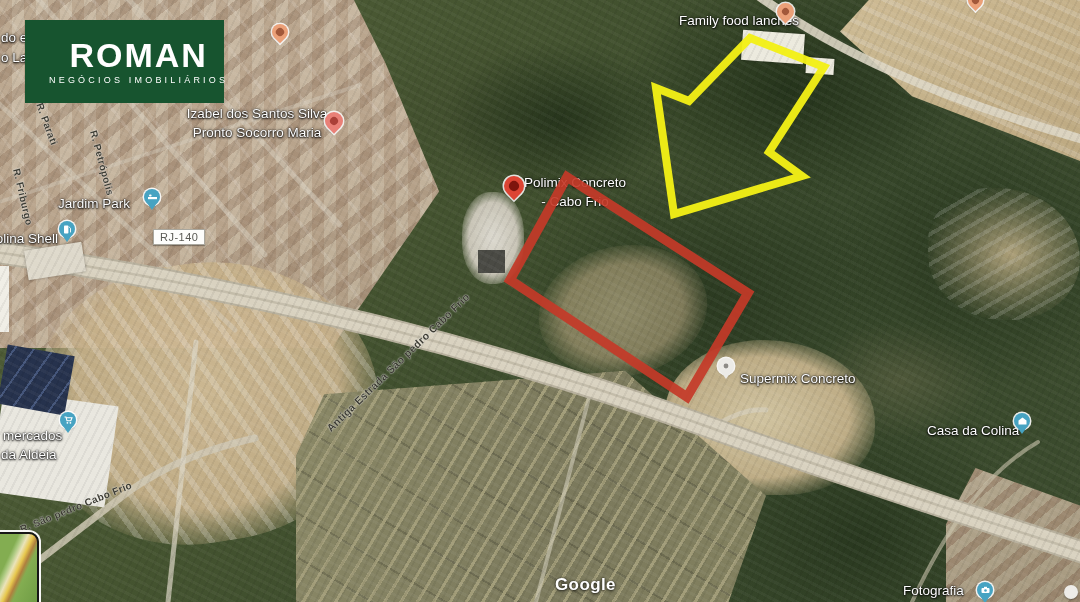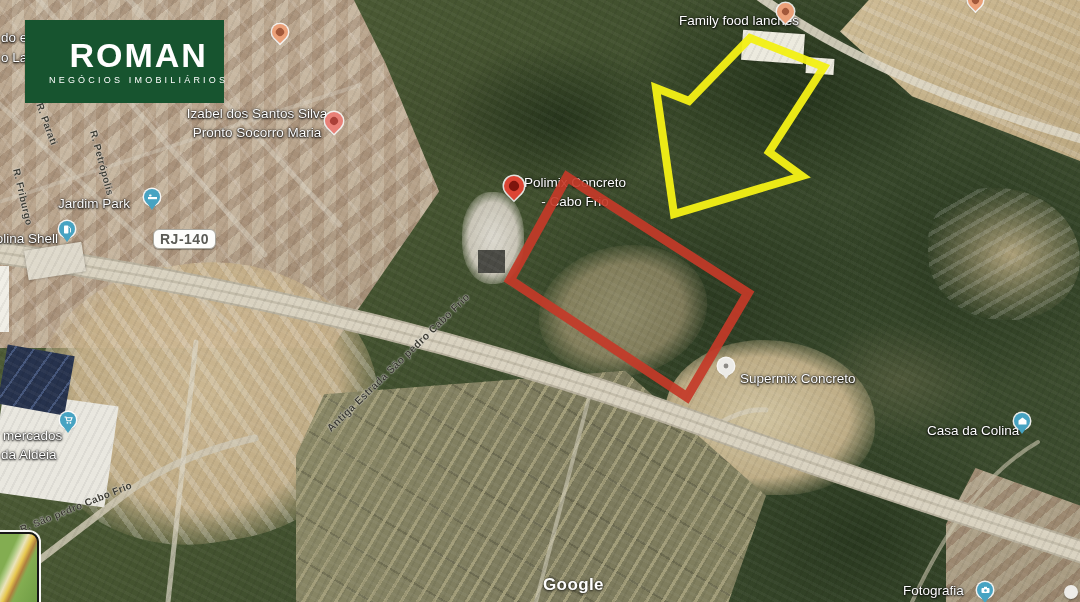--- a/index.html
+++ b/index.html
@@ -76,22 +76,22 @@
       repeating-linear-gradient(27deg, rgba(255,255,255,.035) 0 3px, transparent 3px 8px),
       repeating-linear-gradient(117deg, rgba(0,0,0,.05) 0 2px, transparent 2px 7px);}
 
   
   .map-label{position:absolute;color:#fff;font-size:13.5px;font-weight:500;white-space:nowrap;
     text-shadow:0 1px 2px rgba(0,0,0,.95),0 0 3px rgba(0,0,0,.8),0 0 1px rgba(0,0,0,.9);}
   .map-label.center{transform:translateX(-50%);text-align:center;line-height:19px;}
   .big{font-size:16px;letter-spacing:.3px;}
   .street-label{position:absolute;color:#3d3c33;font-size:10.5px;font-weight:bold;white-space:nowrap;
     letter-spacing:.4px;text-shadow:0 0 2px rgba(255,255,255,.65),0 0 1px rgba(255,255,255,.8);}
-  .shield{position:absolute;background:#fdfdfb;border:1px solid #a9a79e;border-radius:6px;
-    color:#5a5a54;font-size:14px;font-weight:bold;padding:1px 6px;letter-spacing:.5px;
+  .shield{position:absolute;background:#fdfdfb;border:1px solid #a9a79e;border-radius:0;
+    color:#5a5a54;font-size:11px;font-weight:normal;padding:1px 6px;letter-spacing:.5px;
     box-shadow:0 1px 1px rgba(0,0,0,.3);}
   .google{position:absolute;color:#fff;font-size:17px;font-weight:bold;letter-spacing:.4px;
     text-shadow:0 1px 3px rgba(0,0,0,.75),0 0 2px rgba(0,0,0,.6);}
 
   
   .tear{position:absolute;border-radius:50% 50% 0 50%;transform:rotate(45deg);
     background:var(--pin,#eba078);box-shadow:0 0 0 1.5px rgba(255,255,255,.85),0 1px 2px rgba(0,0,0,.5);}
   .tear i{position:absolute;inset:27%;border-radius:50%;background:var(--dot,#8d4b33);}
   .cpin{position:absolute;width:16px;height:16px;border-radius:50%;background:var(--pin,#47a3c2);
     box-shadow:0 0 0 1.5px rgba(255,255,255,.9),0 1px 2px rgba(0,0,0,.5);
@@ -260,14 +260,14 @@
       <rect x="35" y="8" width="7" height="9" style="fill:var(--logo-red);"></rect>
       <path d="M8 46 V22 L26 7 L45 22 V46 H8 Z" fill="none" style="stroke:var(--logo-red);" stroke-width="5" stroke-linejoin="round"></path>
       <text x="26" y="42" text-anchor="middle" font-family="Liberation Serif, serif" font-style="italic" font-weight="bold" font-size="25" style="fill:var(--logo-red);">R</text>
     </svg>
     <div class="logo-text">
       <div class="logo-brand">ROMAN</div>
       <div class="logo-tag">NEGÓCIOS IMOBILIÁRIOS</div>
     </div>
   </div>
 
-  <div class="google" style="left:543px;top:575px;">Google</div>
+  <div class="google" style="left:543px;top:575px;padding-left:12px;">Google</div>
 </div>
 
 </body></html>

